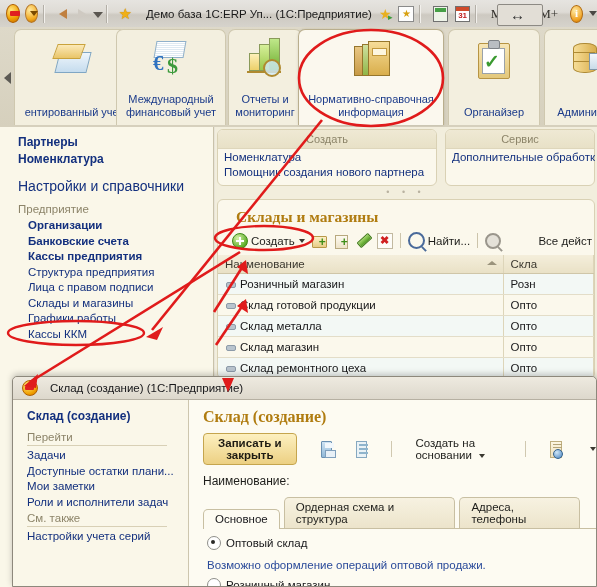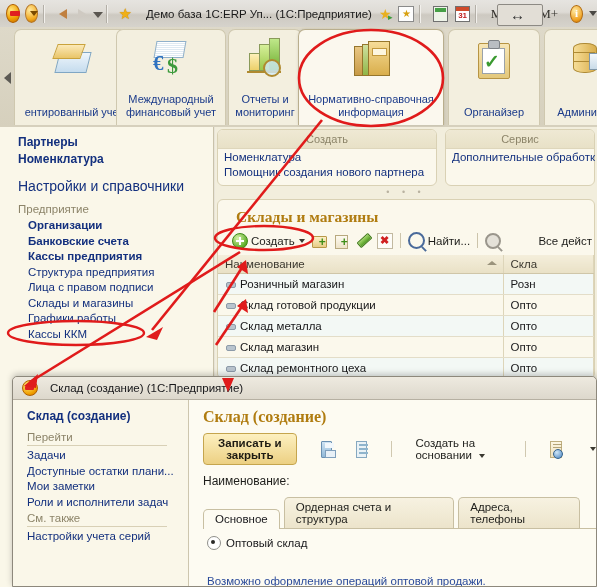--- a/index.html
+++ b/index.html
@@ -465,21 +465,21 @@
   .radio-row { display: flex; align-items: center; margin: 7px 0 0 4px; }
   .radio {
     width: 12px; height: 12px; border-radius: 50%; background: #fff;
     border: 1px solid #8f8f8a; margin-right: 5px; position: relative;
   }
   .radio.on:after {
     content: ""; position: absolute; left: 3px; top: 3px; width: 4px; height: 4px;
     border-radius: 50%; background: #2a2a28;
   }
   .radio-lab { font-size: 11.5px; color: #17171a; }
-  .hint { color: #2a4a9a; font-size: 11.5px; margin: 25px 0 0 4px; }
+  .hint { color: #2a4a9a; font-size: 11.5px; margin: 9px 0 0 4px; }
 
   
   .ink { position: absolute; left: 0; top: 0; width: 597px; height: 587px;
          pointer-events: none; }
 </style>
 </head>
 <body>
 
 <div id="root">
 
@@ -717,21 +717,21 @@
           <div class="ic-doc-clock"></div>
           <span class="tb-cdown" style="display:inline-block;"></span>
         </div>
 
         <div class="fieldrow">
           <span class="fieldlabel">Наименование:</span>
         </div>
 
         <div class="tabs">
           <div class="tab active">Основное</div>
-          <div class="tab">Ордерная счета и структура</div>
+          <div class="tab">Ордерная схема и структура</div>
           <div class="tab">Адреса, телефоны</div>
         </div>
 
         <div class="radio-row">
           <span class="radio on"></span>
           <span class="radio-lab">Оптовый склад</span>
         </div>
         <div class="hint">Возможно оформление операций оптовой продажи.</div>
         <div class="radio-row">
           <span class="radio"></span>

